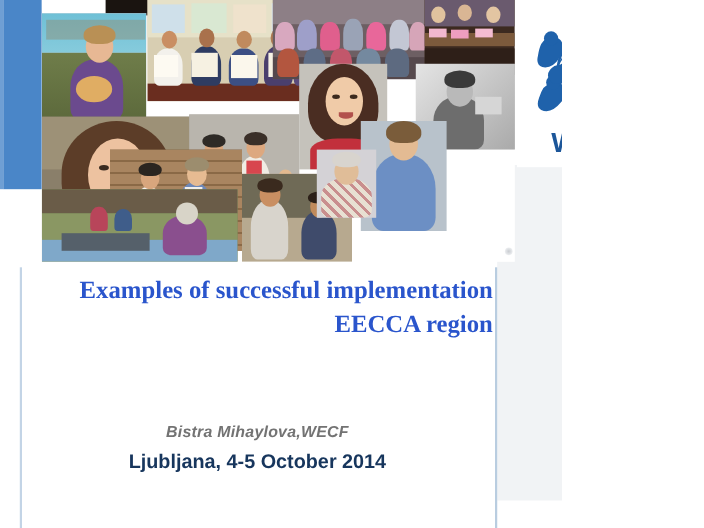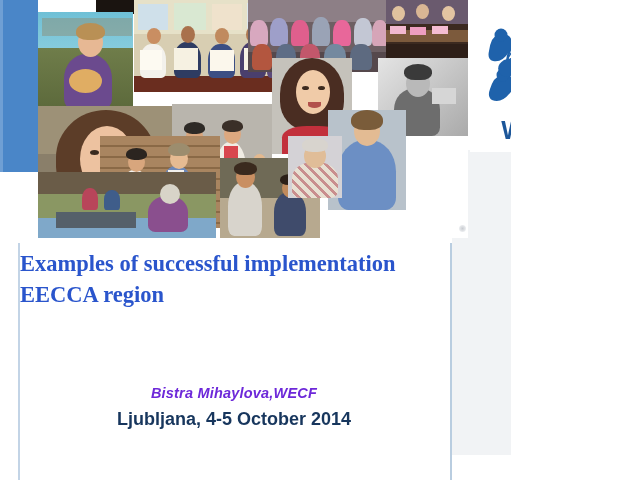--- a/index.html
+++ b/index.html
@@ -40,26 +40,26 @@
              background:linear-gradient(to bottom,rgba(190,232,228,0) 0%,#9fd9d2 40%,#cfeae7 100%);}
 
   
   .logo-box{position:absolute;left:470px;top:0px;width:140px;height:152px;background:#ffffff;}
   .logo-svg{position:absolute;left:6px;top:2px;width:128px;height:120px;}
   .logo-word{position:absolute;left:0;top:116px;width:140px;text-align:center;
              font-family:"Liberation Sans", sans-serif;font-weight:bold;font-size:25px;
              letter-spacing:1px;color:#1c5699;}
 
   
-  .title{position:absolute;left:20px;top:248px;width:428px;text-align:left;
+  .title{position:absolute;left:20px;top:248px;width:428px;text-align:right;
          font-family:"Liberation Serif", serif;font-weight:bold;font-size:22.5px;
          line-height:31px;color:#2a55cc;}
   .author{position:absolute;left:20px;top:385px;width:428px;text-align:center;
           font-family:"Liberation Sans", sans-serif;font-style:italic;font-weight:bold;
-          font-size:14.5px;color:#6d28d9;letter-spacing:0.2px;}
+          font-size:14.5px;color:#737373;letter-spacing:0.2px;}
   .place{position:absolute;left:20px;top:409px;width:428px;text-align:center;
          font-family:"Liberation Sans", sans-serif;font-weight:bold;font-size:18px;
          color:#17365d;}
   .url{position:absolute;left:470px;top:444px;width:142px;text-align:center;
        font-family:"Liberation Sans", sans-serif;font-size:12px;color:#a3a9af;letter-spacing:0.3px;}
 </style>
 </head>
 <body>
 
 <div id="slide">

